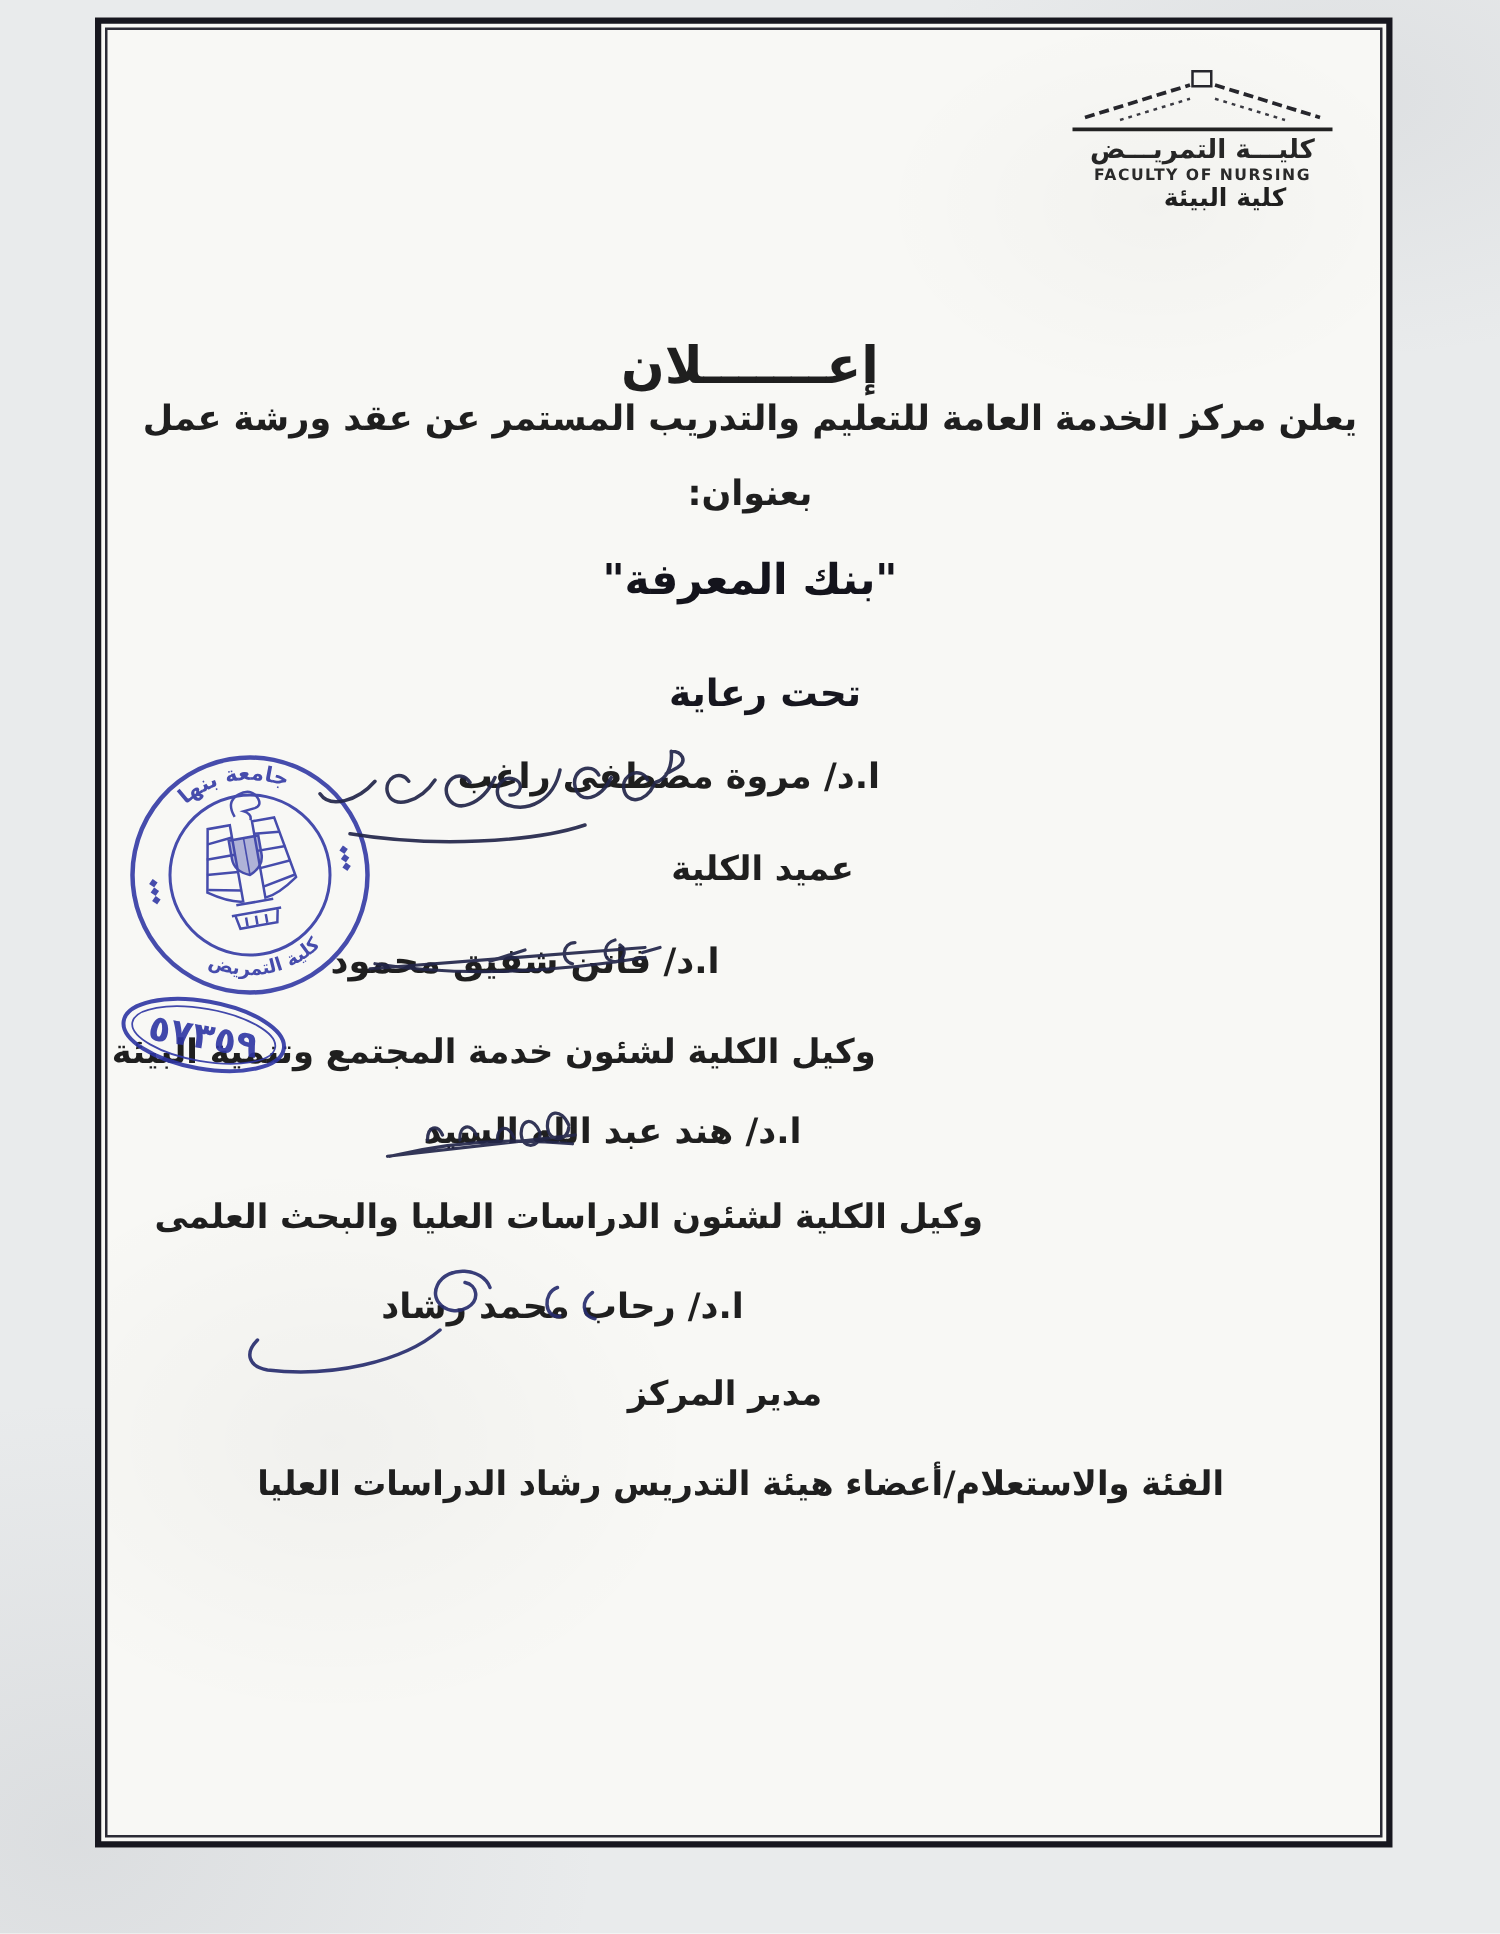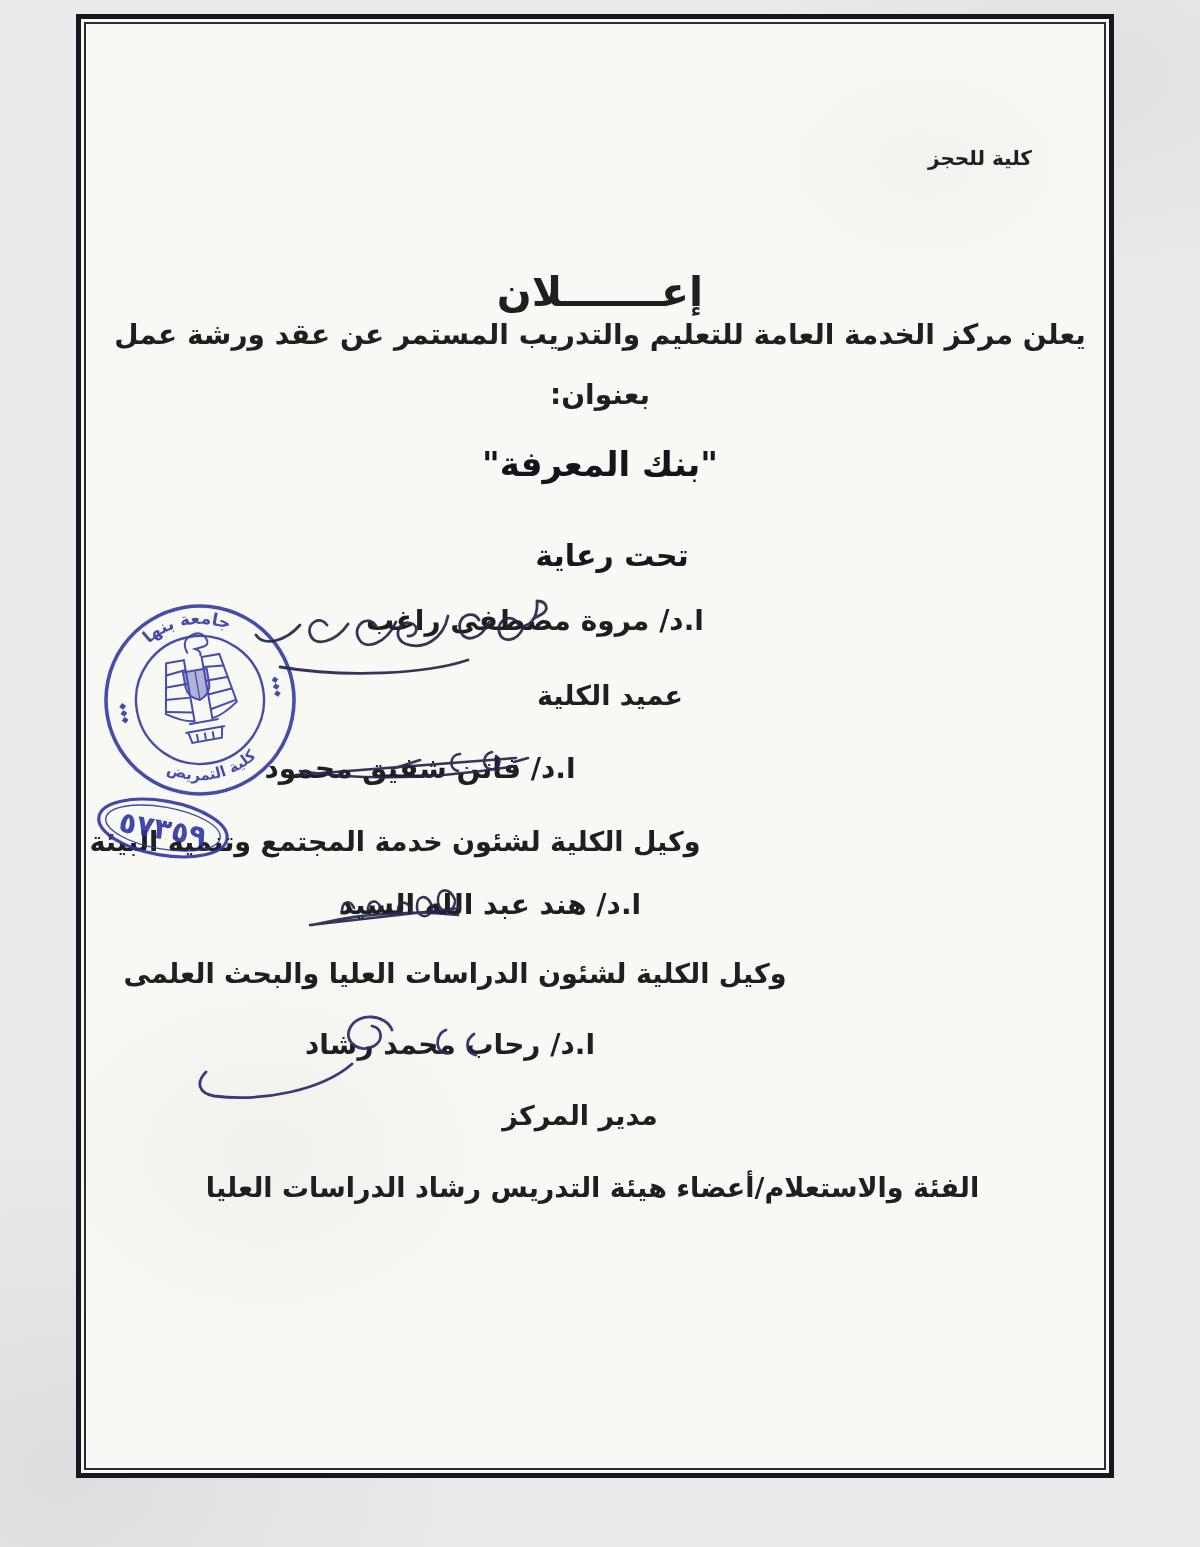--- a/index.html
+++ b/index.html
@@ -48,21 +48,30 @@
 </style>
 </head>
 <body>
 
 <div class="page">
 
   <div class="frame">
     <div class="frame-inner"></div>
   </div>
 
-  <div class="accred" dir="rtl">كلية للحجز</div>
+  <div class="logo">
+    <svg width="200" height="44" viewBox="0 0 200 44">
+      <rect x="92" y="3" width="15" height="12" fill="none" stroke="#26262c" stroke-width="2"></rect>
+      <path d="M6,40 L90,14 M110,14 L194,40" fill="none" stroke="#26262c" stroke-width="3" stroke-dasharray="8 4"></path>
+      <path d="M34,42 L90,25 M110,25 L166,42" fill="none" stroke="#3a3a42" stroke-width="2" stroke-dasharray="3 4"></path>
+    </svg>
+    <div class="logo-ar" dir="rtl">كليـــة التمريـــض</div>
+    <div class="logo-en">FACULTY OF NURSING</div>
+  </div>
+  <div class="accred" dir="rtl">كلية البيئة</div>
 
   <div class="abs ctr title" dir="rtl">إعـــــــلان</div>
   <div class="abs ctr intro2" dir="rtl">بعنوان:</div>
   <div class="abs ctr intro1" dir="rtl">يعلن مركز الخدمة العامة للتعليم والتدريب المستمر عن عقد ورشة عمل</div>
   <div class="abs ctr workshop" dir="rtl">"بنك المعرفة"</div>
   <div class="abs ctr patron" dir="rtl">تحت رعاية</div>
 
   <div class="abs ctr name" style="top:604px;transform:translateX(-65px);" dir="rtl">ا.د/ مروة مصطفى راغب</div>
   <div class="abs ctr role" style="top:680px;transform:translateX(10px);" dir="rtl">عميد الكلية</div>
 

